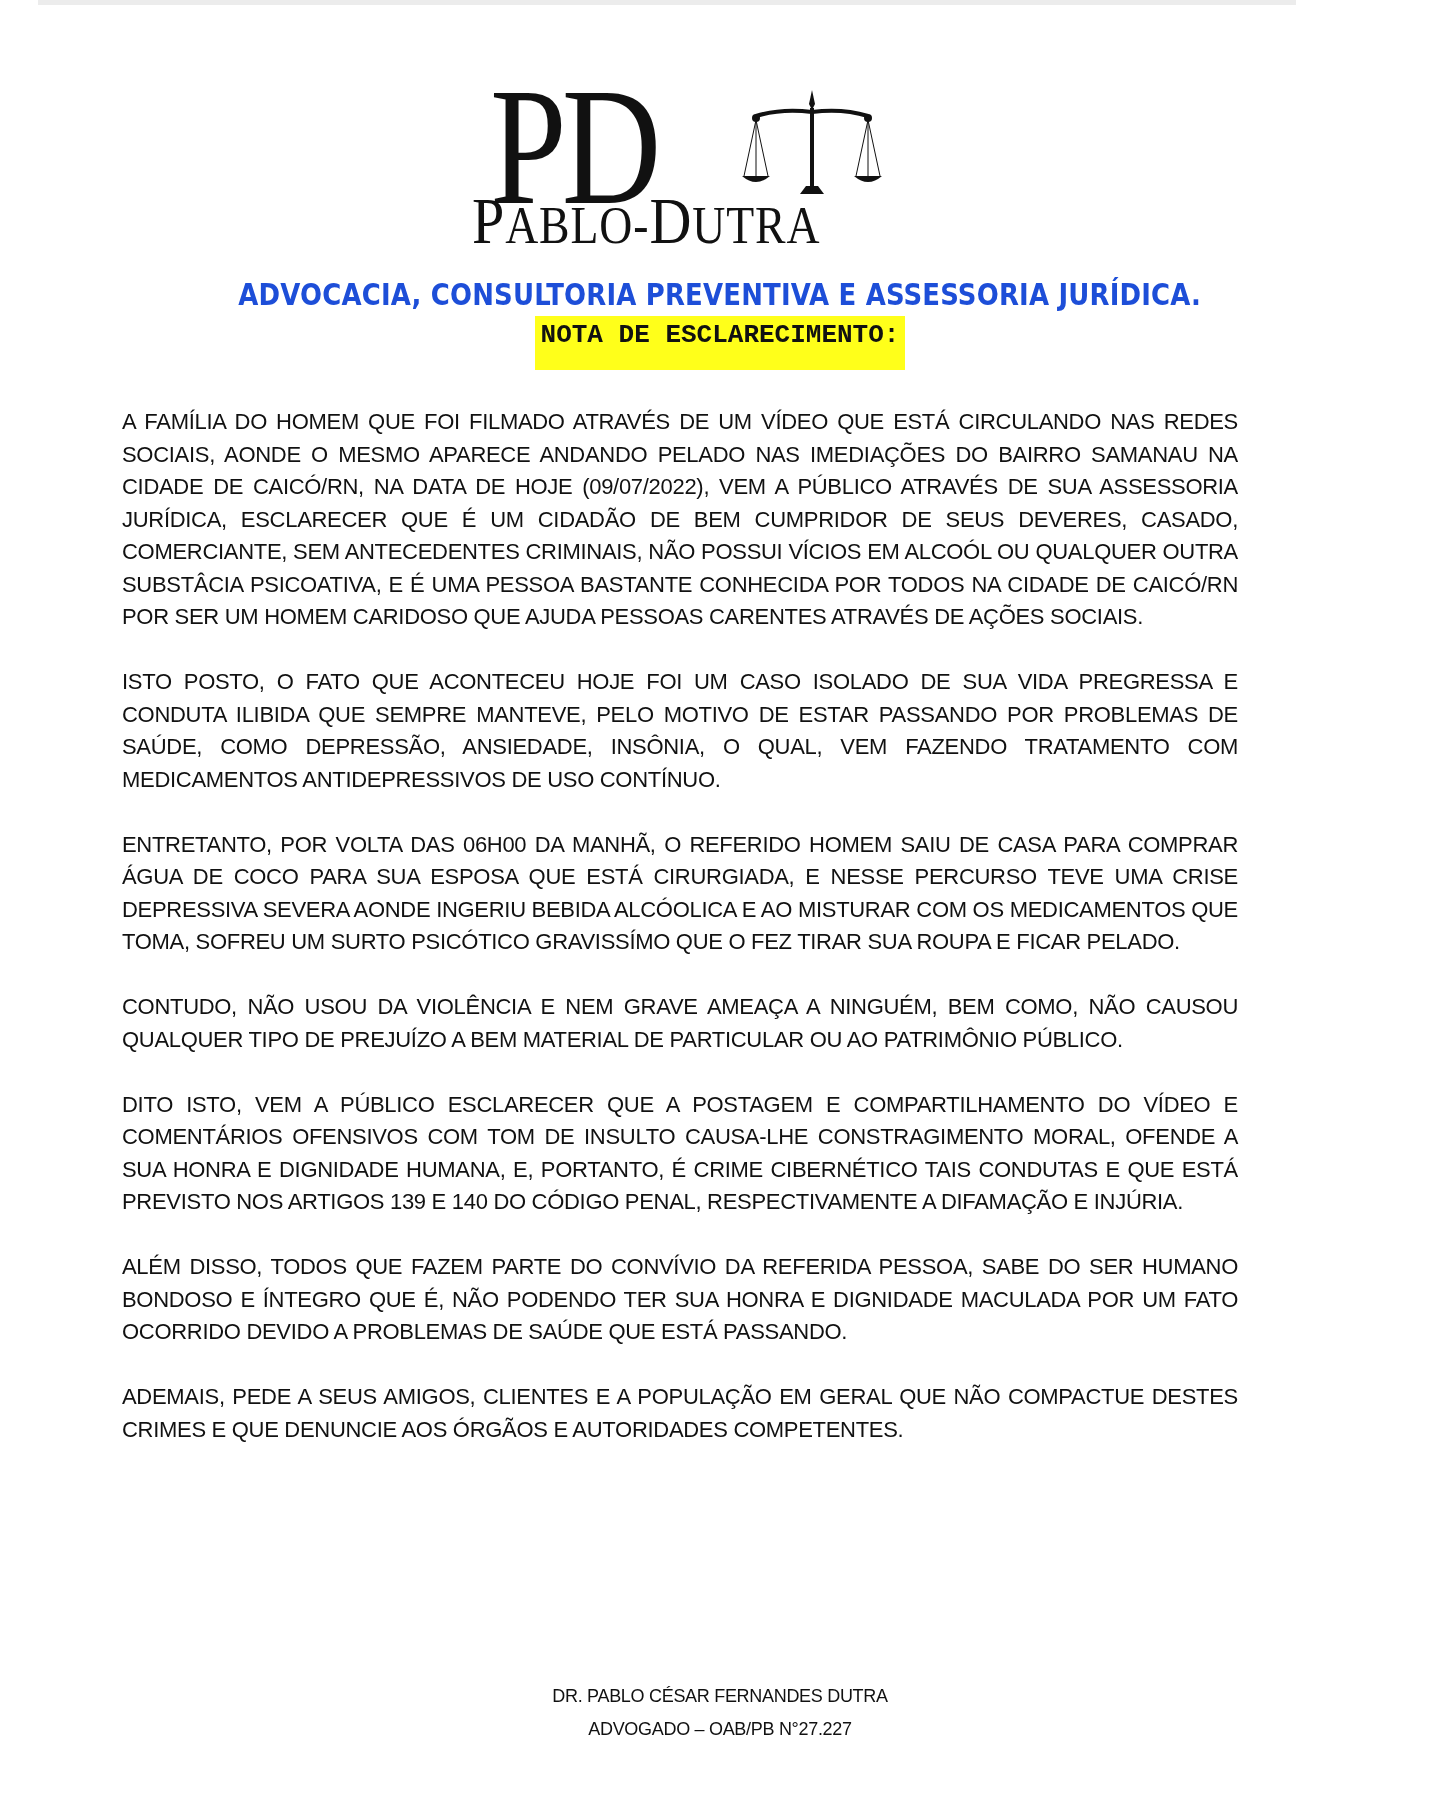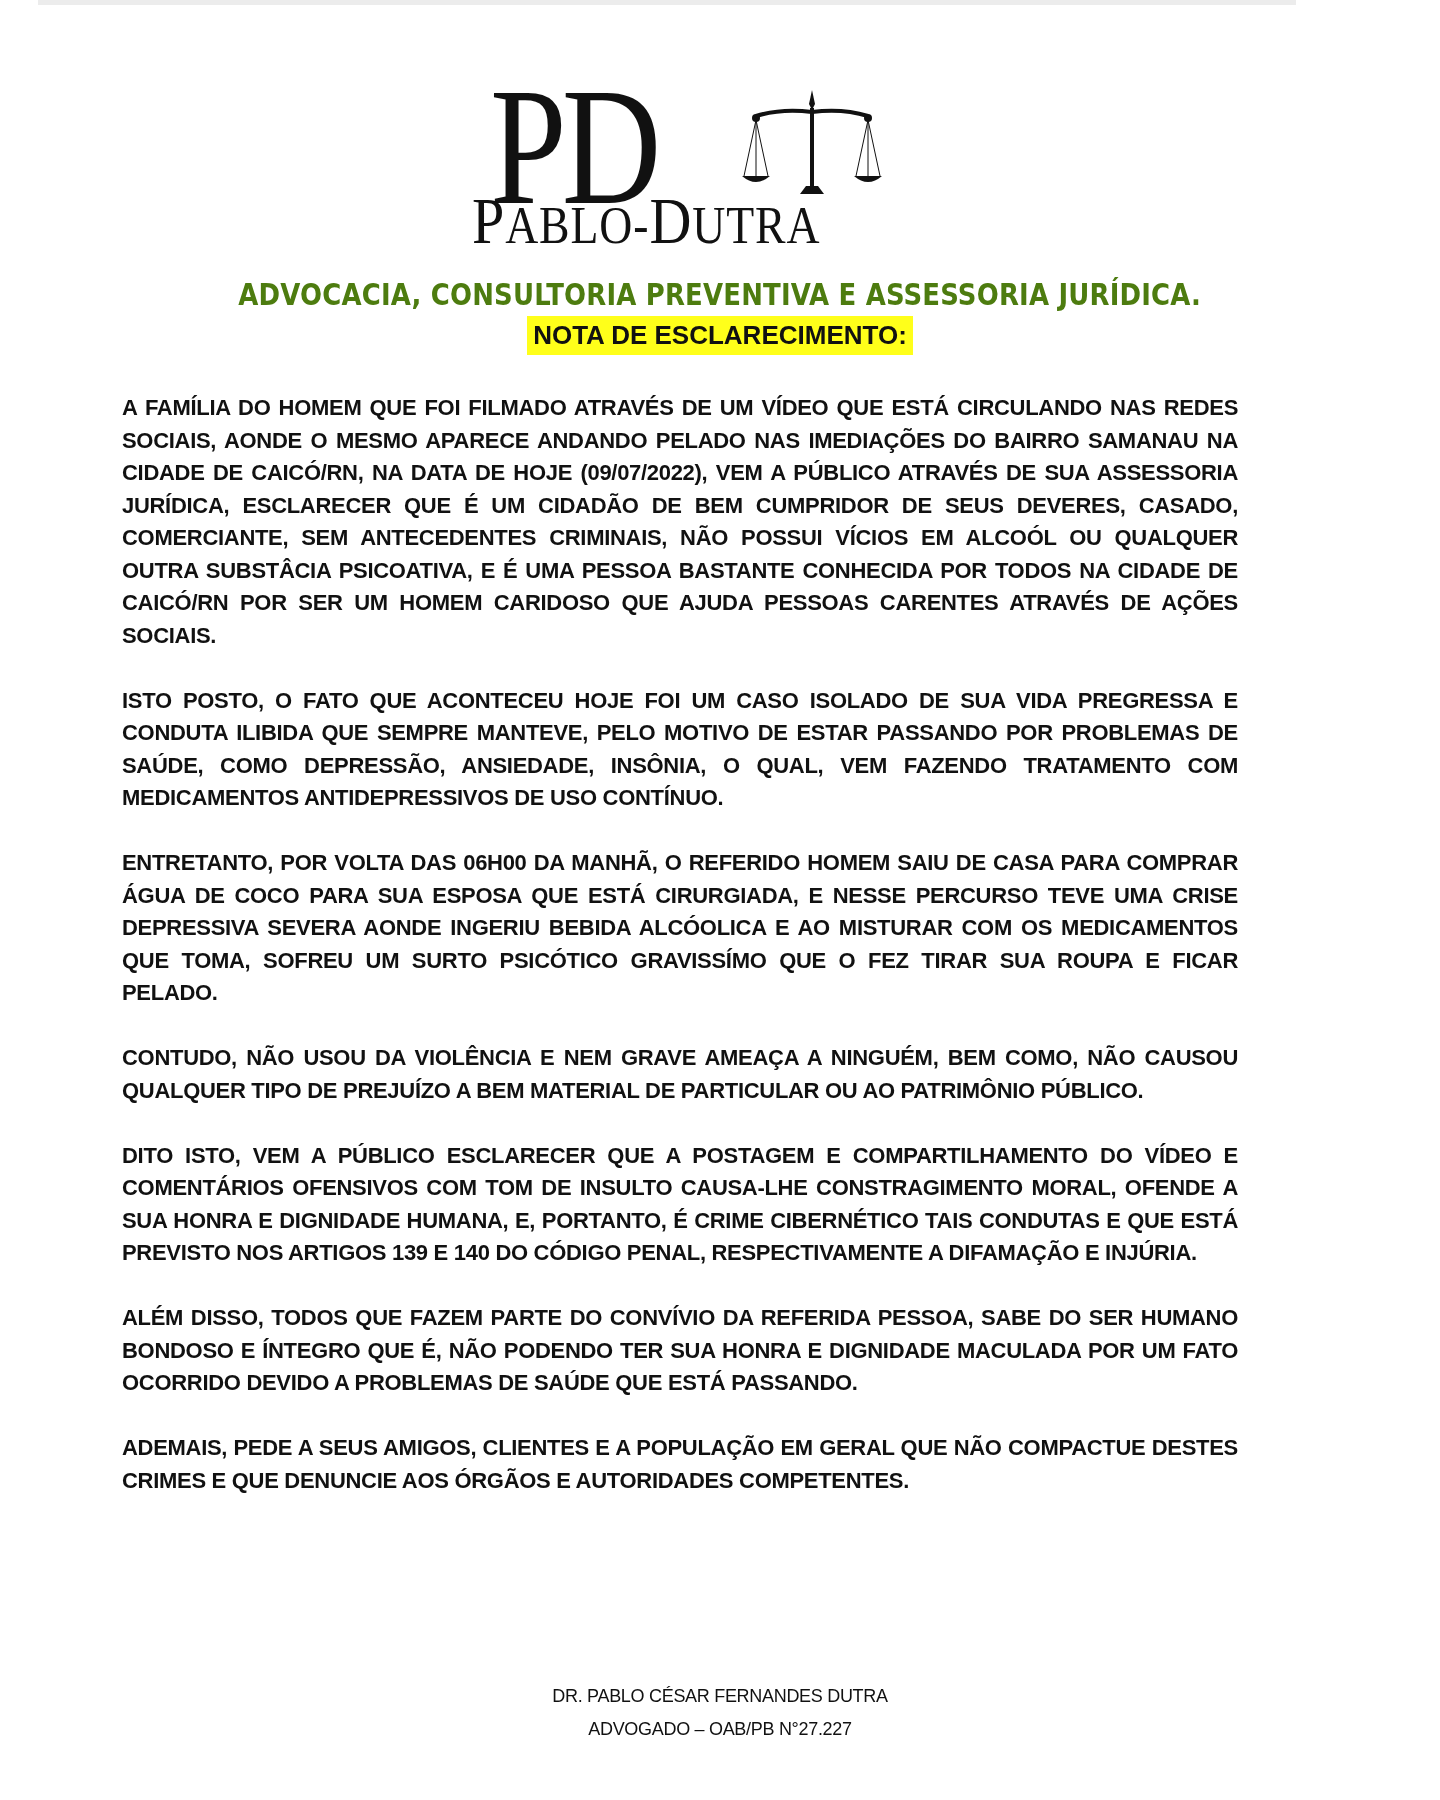--- a/index.html
+++ b/index.html
@@ -8,26 +8,26 @@
   .topbar { position: absolute; left: 38px; top: 0; width: 1258px; height: 5px; background: #ececec; }
   .logo { position: absolute; left: 470px; top: 80px; width: 430px; height: 175px; }
   .logo .pd { position: absolute; left: 20px; top: -18px; font-family: "Liberation Serif", serif;
               font-size: 168px; line-height: 1; color: #111; letter-spacing: -6px; transform: scaleX(0.82); transform-origin: left top; }
   .logo .name { position: absolute; left: 2px; top: 108px; font-family: "Liberation Serif", serif;
                 font-size: 66px; line-height: 1; color: #111; letter-spacing: 1px; transform: scaleX(0.88); transform-origin: left top; white-space: nowrap; }
   .logo .name .small { font-size: 52px; }
   .logo svg { position: absolute; left: 272px; top: 10px; }
   .tagline { position: absolute; left: 0; width: 1440px; top: 276px; text-align: center;
              font-family: "DejaVu Sans Condensed", "DejaVu Sans", sans-serif; font-weight: bold;
-             font-size: 31px; letter-spacing: 0.2px; color: #4d7c0f; }
+             font-size: 31px; letter-spacing: 0.2px; color: #1d4ed8; }
   .tagline span { display: inline-block; transform: scaleX(0.93); }
   .nota-wrap { position: absolute; left: 0; width: 1440px; top: 316px; text-align: center; }
-  .nota { display: inline-block; background: #ffff1a; padding: 4px 6px 4px 6px; font-weight: bold;
-          font-family: Liberation Sans, sans-serif; font-size: 26px; color: #111; }
-  .body { position: absolute; left: 122px; top: 392px; width: 1116px; font-weight: bold; }
+  .nota { display: inline-block; background: #ffff1a; padding: 4px 6px 20px 6px; font-weight: bold;
+          font-family: Liberation Mono, monospace; font-size: 26px; color: #111; }
+  .body { position: absolute; left: 122px; top: 406px; width: 1116px; }
   .para { margin: 0 0 32.5px 0; font-size: 22px; line-height: 32.5px; text-align: justify;
           text-align-last: left; letter-spacing: -0.3px; }
   .signature { position: absolute; left: 0; width: 1440px; top: 1680px; text-align: center;
                font-size: 18px; line-height: 33px; letter-spacing: -0.3px; }
   .sigline { display: block; }
 </style>
 </head>
 <body>
 
 <div class="topbar"></div>

